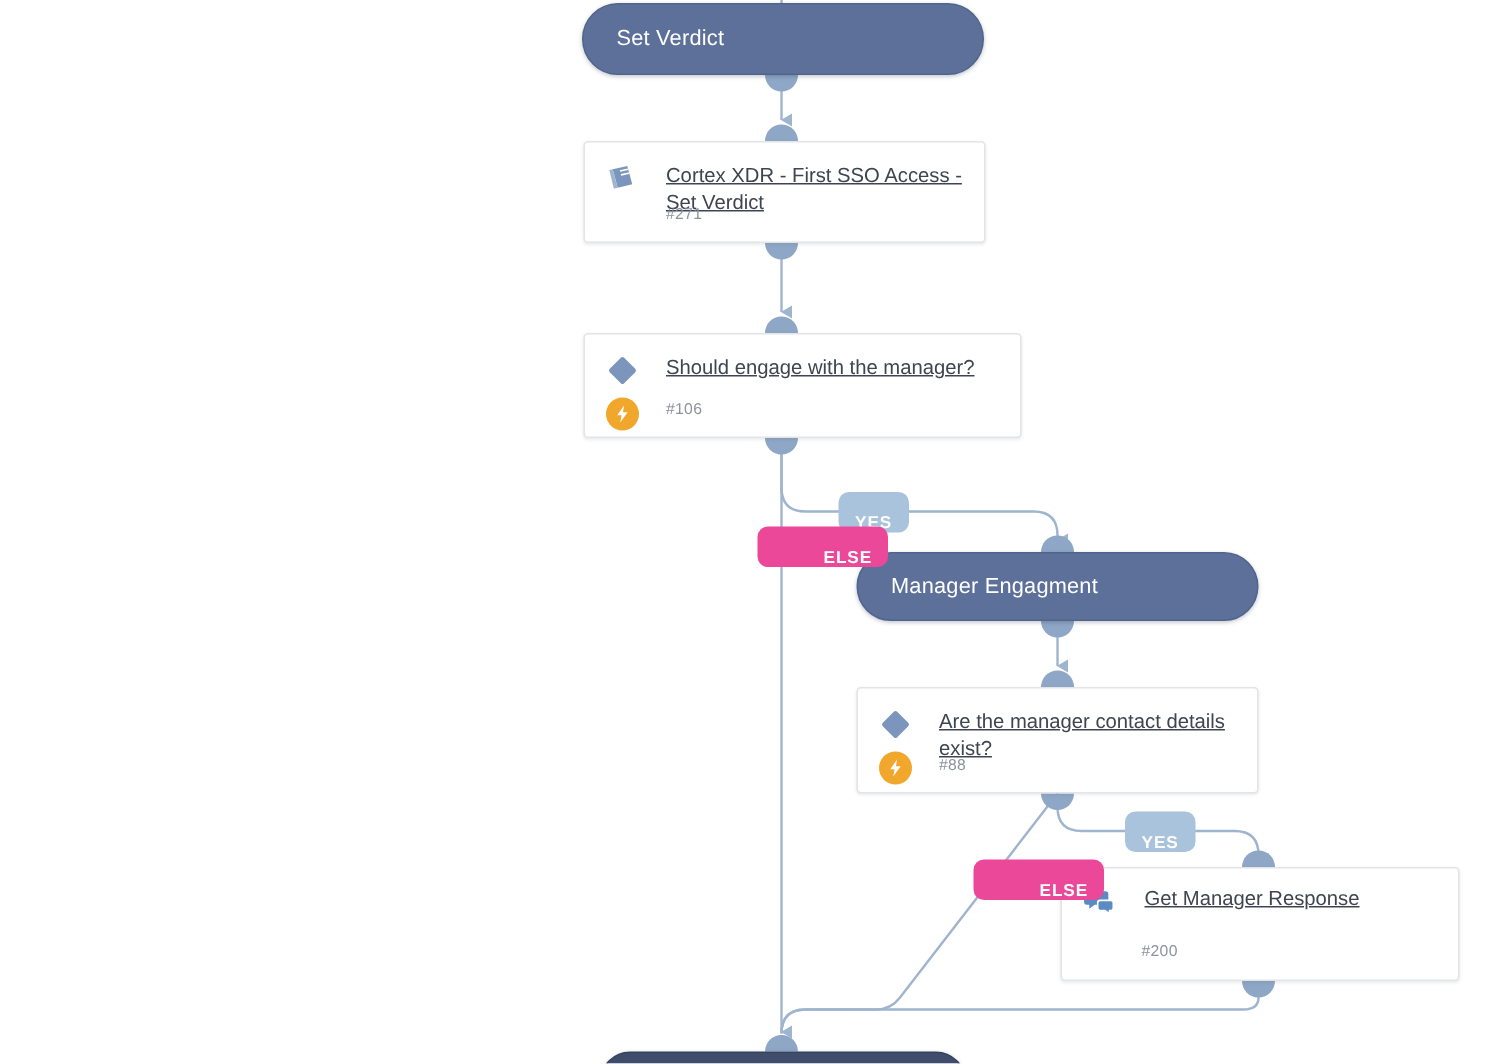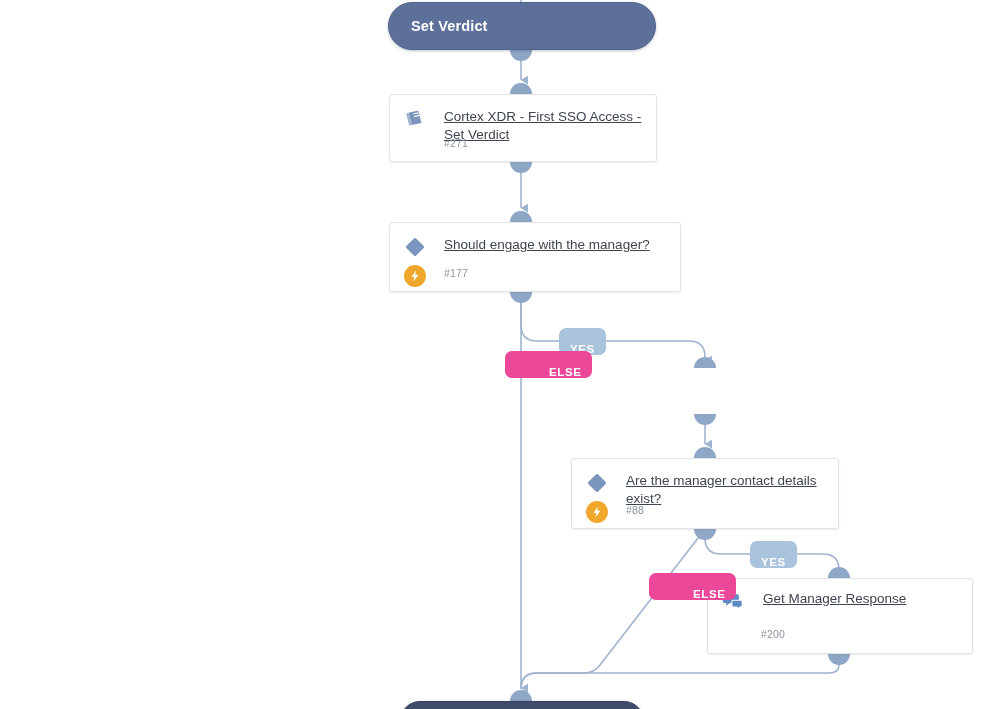--- a/index.html
+++ b/index.html
@@ -36,21 +36,21 @@
     border: 1px solid #51648c;
     border-radius: 24px;
     box-shadow: 0 1px 3px rgba(40,55,80,0.30);
     display: flex;
     align-items: center;
     z-index: 3;
   }
   .section-node .section-label {
     color: #ffffff;
     font-size: 14.5px;
-    font-weight: 700;
+    font-weight: 400;
     padding-left: 22px;
     letter-spacing: 0.15px;
     white-space: nowrap;
   }
   .section-node.dark {
     background: #3f4d6b;
     border-color: #36425c;
   }
 
   
@@ -198,31 +198,34 @@
         <svg viewBox="0 0 22 22" width="22" height="22" xmlns="http://www.w3.org/2000/svg">
           <rect x="4.2" y="4.2" width="13.6" height="13.6" rx="1.6" transform="rotate(45 11 11)" fill="#7b95bd"></rect>
         </svg>
       </span>
       <div class="task-title">Should engage with the manager?</div>
       <span class="bolt-badge" style="top:42px;">
         <svg viewBox="0 0 22 22" width="14" height="14" xmlns="http://www.w3.org/2000/svg">
           <path d="M12.6,2.2 L5.4,12.4 L10.0,12.4 L8.6,19.8 L16.4,9.2 L11.5,9.2 Z" fill="#ffffff"></path>
         </svg>
       </span>
-      <div class="task-id">#177</div>
+      <div class="task-id">#106</div>
     </div>
   </div>
 
   <div class="branch-pill yes" style="left:559px; top:328px;">
     <span>YES</span>
   </div>
   <div class="branch-pill else" style="left:505px; top:351px;">
     <span>ELSE</span>
   </div>
 
+  <div class="section-node" style="left:571px; top:368px; width:268px; height:46px;">
+    <span class="section-label">Manager Engagment</span>
+  </div>
 
   <div class="task-card" style="left:571px; top:458px; width:268px; height:71px;">
     <div class="task-inner">
       <span class="task-icon">
         <svg viewBox="0 0 22 22" width="22" height="22" xmlns="http://www.w3.org/2000/svg">
           <rect x="4.2" y="4.2" width="13.6" height="13.6" rx="1.6" transform="rotate(45 11 11)" fill="#7b95bd"></rect>
         </svg>
       </span>
       <div class="task-title">Are the manager contact details exist?</div>
       <span class="bolt-badge" style="top:42px;">

